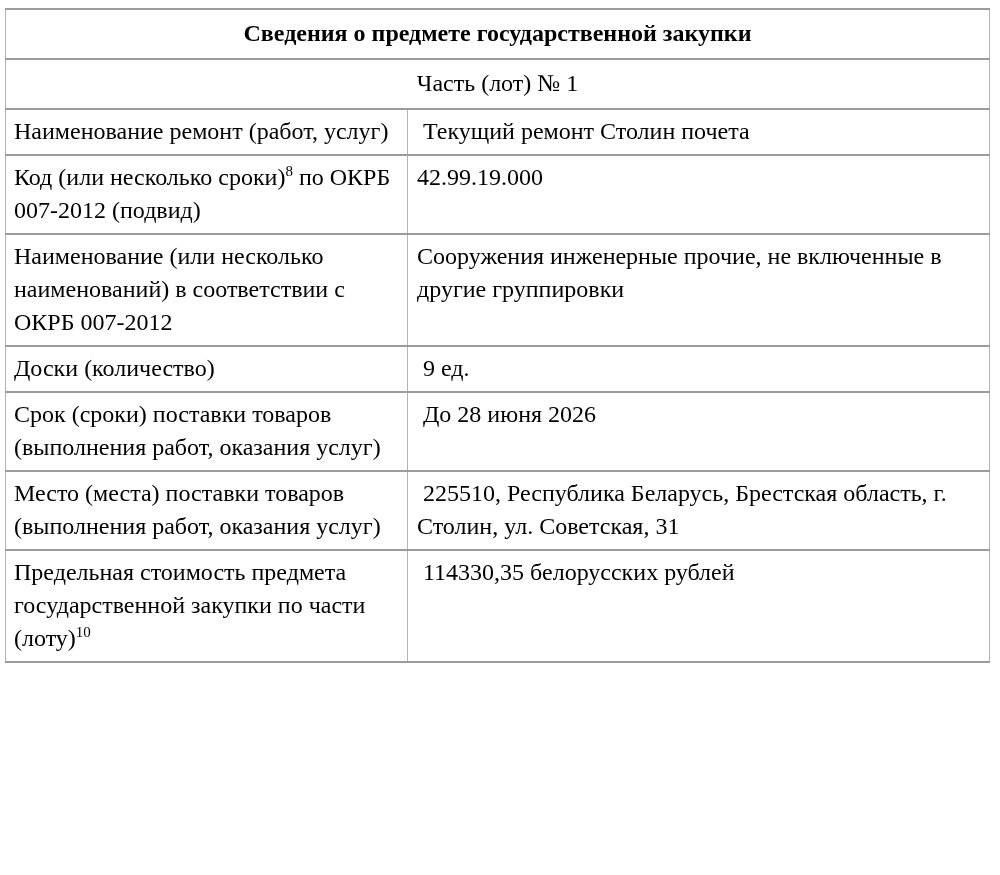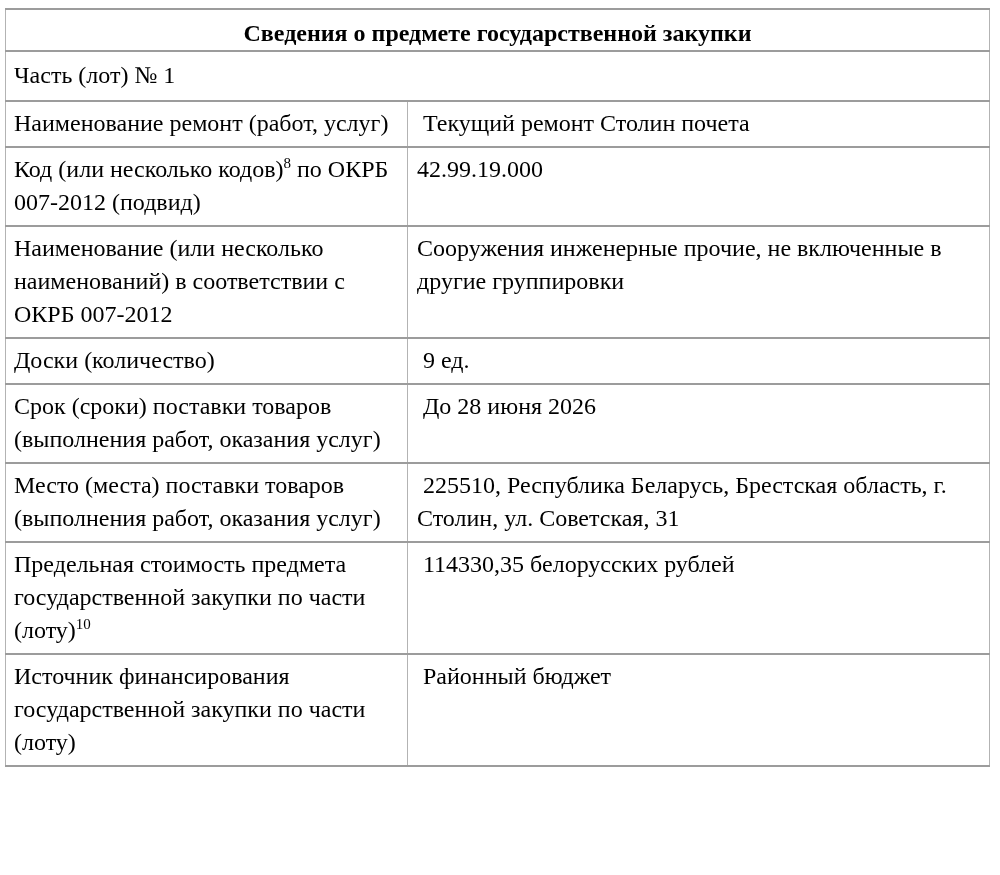--- a/index.html
+++ b/index.html
@@ -35,24 +35,24 @@
     border-left: 1px solid var(--border-vertical, #b3b3b3);
     border-right: 1px solid var(--border-vertical, #b3b3b3);
     border-top: 2px solid var(--border-horizontal, #9c9c9c);
     border-bottom: 2px solid var(--border-horizontal, #9c9c9c);
     overflow: hidden;
   }
   td.title-cell {
     text-align: center;
     font-weight: bold;
     padding-top: 7px;
-    padding-bottom: 0;
+    padding-bottom: 8px;
   }
   td.part-cell {
-    text-align: left;
+    text-align: center;
     padding-top: 7px;
     padding-bottom: 8px;
   }
   td.value-cell {
     white-space: pre-wrap;   
     padding-left: 9px;
   }
   sup.fnote {
     font-size: 15px;
     line-height: 0;
@@ -74,21 +74,21 @@
     <tr>
       <td class="part-cell" colspan="2">Часть (лот) № 1</td>
     </tr>
 
     <tr>
       <td class="label-cell"><span>Наименование ремонт (работ, услуг)</span><sup class="fnote"></sup><span></span></td>
       <td class="value-cell"> Текущий ремонт Столин почета</td>
     </tr>
 
     <tr>
-      <td class="label-cell"><span>Код (или несколько кодов)</span><sup class="fnote">8</sup><span> по ОКРБ 007-2012 (подвид)</span></td>
+      <td class="label-cell"><span>Код (или несколько сроки)</span><sup class="fnote">8</sup><span> по ОКРБ 007-2012 (подвид)</span></td>
       <td class="value-cell">42.99.19.000</td>
     </tr>
 
     <tr>
       <td class="label-cell"><span>Наименование (или несколько наименований) в соответствии с ОКРБ 007-2012</span><sup class="fnote"></sup><span></span></td>
       <td class="value-cell">Сооружения инженерные прочие, не включенные в другие группировки</td>
     </tr>
 
     <tr>
       <td class="label-cell"><span>Доски (количество)</span><sup class="fnote"></sup><span></span></td>
@@ -103,18 +103,14 @@
     <tr>
       <td class="label-cell"><span>Место (места) поставки товаров (выполнения работ, оказания услуг)</span><sup class="fnote"></sup><span></span></td>
       <td class="value-cell"> 225510, Республика Беларусь, Брестская область, г. Столин, ул. Советская, 31</td>
     </tr>
 
     <tr>
       <td class="label-cell"><span>Предельная стоимость предмета государственной закупки по части (лоту)</span><sup class="fnote">10</sup><span></span></td>
       <td class="value-cell"> 114330,35 белорусских рублей</td>
     </tr>
 
-    <tr>
-      <td class="label-cell"><span>Источник финансирования государственной закупки по части (лоту)</span><sup class="fnote"></sup><span></span></td>
-      <td class="value-cell"> Районный бюджет</td>
-    </tr>
   </tbody>
 </table>
 
 </body></html>

